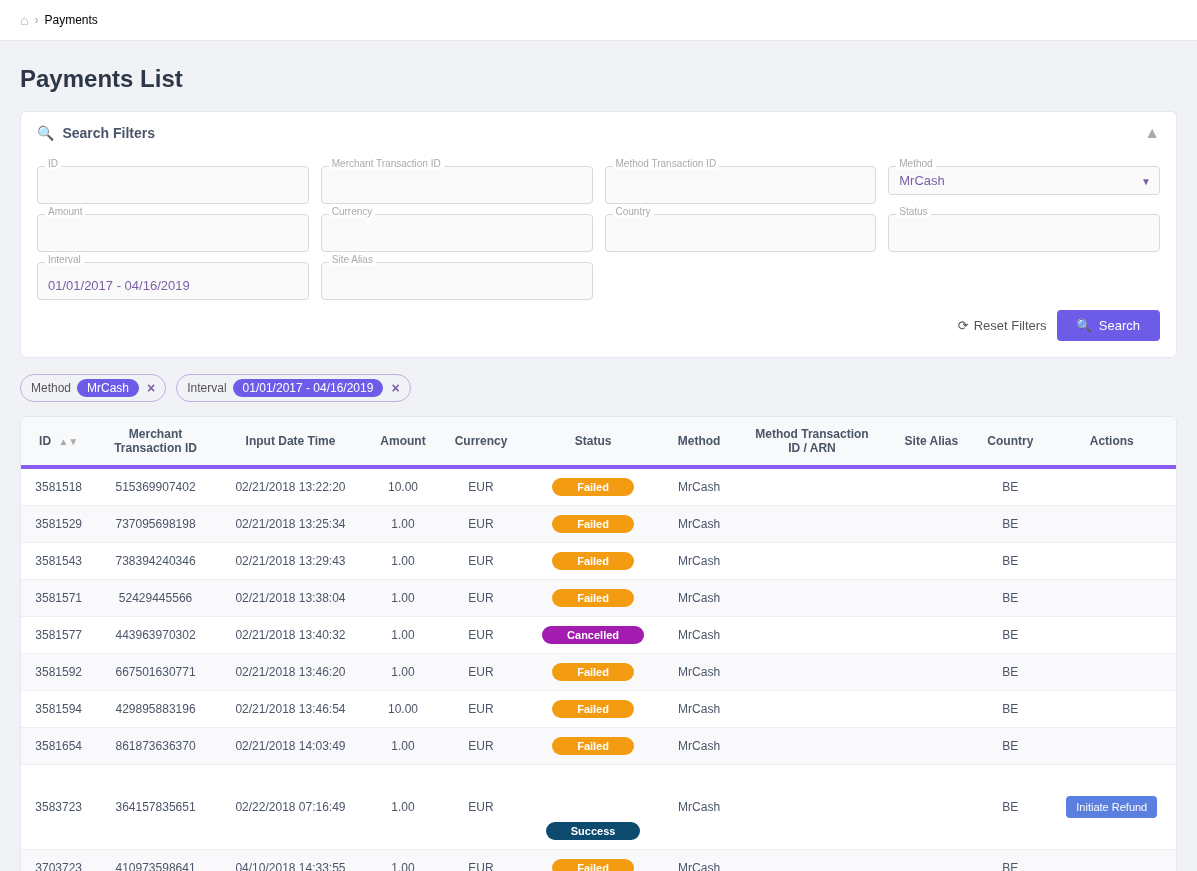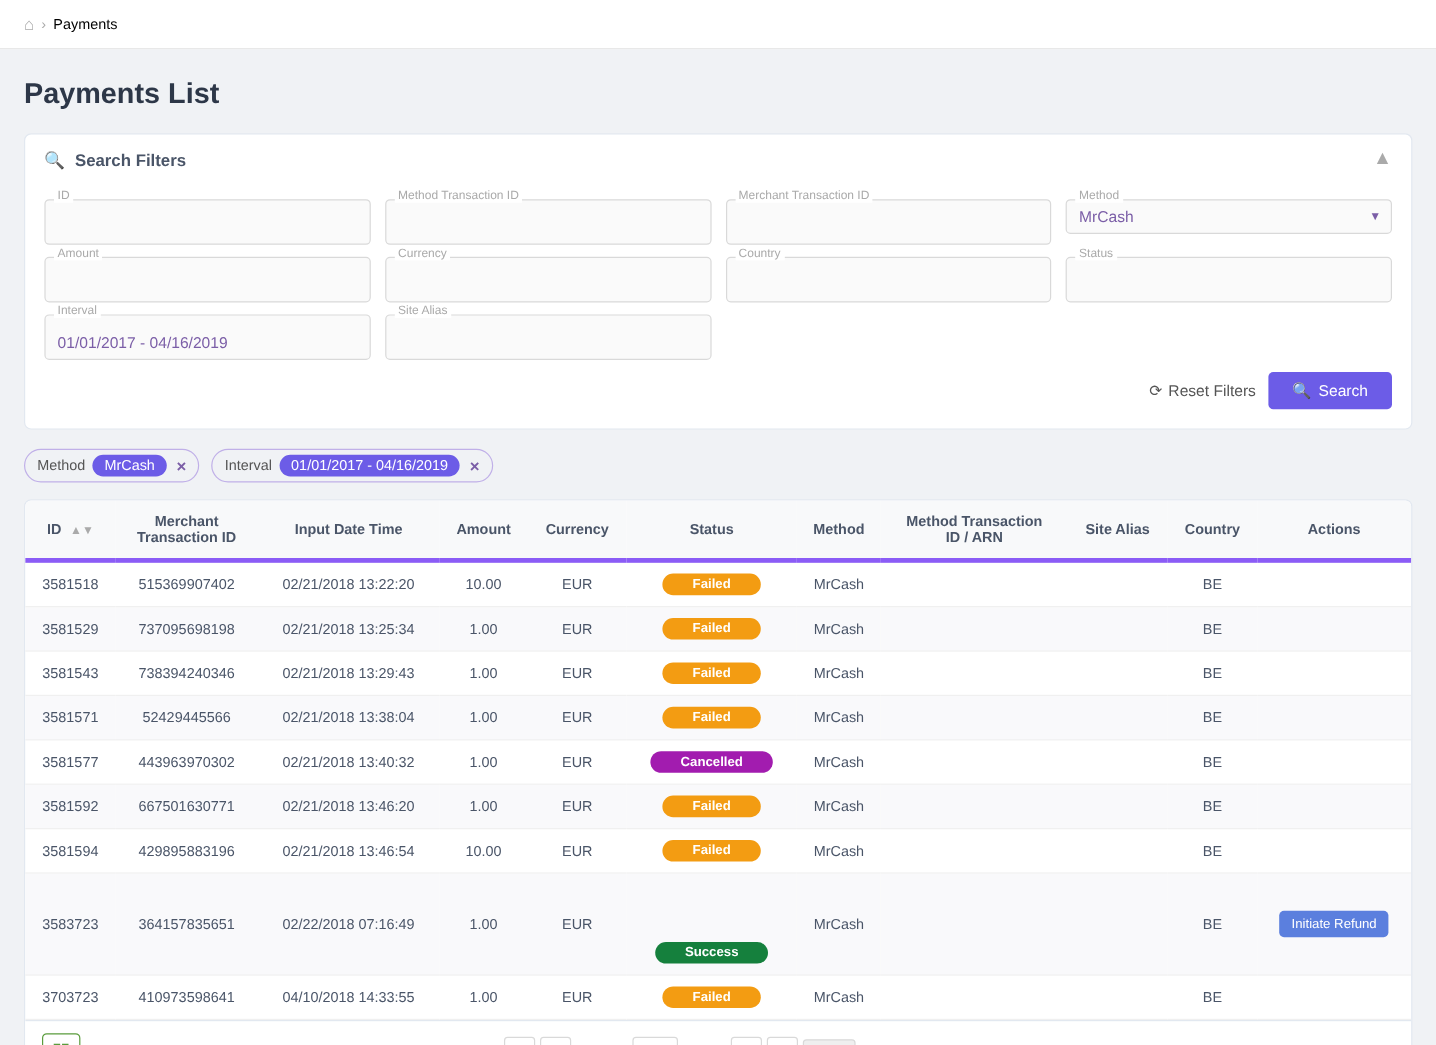--- a/index.html
+++ b/index.html
@@ -45,21 +45,21 @@
     thead tr { background: #f8f9fa; }
     th { padding: 10px 8px; text-align: center; font-weight: 600; color: #4a5568; border-bottom: 4px solid #8b5cf6; font-size: 12px; white-space: nowrap; }
     th.sortable { cursor: pointer; }
     th .sort-icon { margin-left: 4px; color: #aaa; font-size: 10px; }
     td { padding: 9px 8px; text-align: center; border-bottom: 1px solid #f0f0f0; color: #4a5568; }
     tr:nth-child(even) td { background: #f9f9fb; }
 
     .badge { display: inline-block; padding: 3px 25px; border-radius: 20px; font-size: 11px; font-weight: 600; color: #fff; }
     .badge-failed { background: #f39c12; }
     .badge-cancelled { background: #a21caf; }
-    .badge-success { background: #15803d; margin-top: 48px; }
+    .badge-success { background: #0c4a6e; margin-top: 48px; }
 
     .btn-initiate { background: #5b7fde; color: #fff; border: none; border-radius: 4px; padding: 5px 10px; font-size: 11px; cursor: pointer; white-space: nowrap; }
 
     .table-footer { display: flex; align-items: center; justify-content: space-between; padding: 10px 14px; border-top: 1px solid #e2e8f0; background: #fff; }
     .excel-btn { background: #fff; border: 1.5px solid #5a9c3c; border-radius: 4px; width: 32px; height: 32px; display: flex; align-items: center; justify-content: center; cursor: pointer; }
     .excel-icon { color: #5a9c3c; font-size: 16px; font-weight: bold; }
 
     .pagination { display: flex; align-items: center; gap: 4px; }
     .page-btn { background: #fff; border: 1px solid #d9d9d9; border-radius: 3px; width: 26px; height: 26px; display: flex; align-items: center; justify-content: center; cursor: pointer; font-size: 12px; color: #555; }
     .page-input { width: 38px; height: 26px; border: 1px solid #d9d9d9; border-radius: 3px; text-align: center; font-size: 12px; }
@@ -99,25 +99,25 @@
       </div>
 
       <div class="search-filters">
 
         <div class="filters-row">
           <div class="filter-field field-label-float">
             <span class="field-label">ID</span>
             <div class="field-input"></div>
           </div>
           <div class="filter-field field-label-float">
+            <span class="field-label">Merchant Transaction ID</span>
+            <div class="field-input"></div>
+          </div>
+          <div class="filter-field field-label-float">
             <span class="field-label">Method Transaction ID</span>
-            <div class="field-input"></div>
-          </div>
-          <div class="filter-field field-label-float">
-            <span class="field-label">Merchant Transaction ID</span>
             <div class="field-input"></div>
           </div>
           <div class="filter-field field-label-float">
             <span class="field-label">Method</span>
             <div class="method-select-wrapper">
               <span class="method-select-value">MrCash</span>
               <span class="method-select-arrow">▼</span>
             </div>
           </div>
         </div>
@@ -285,20 +285,33 @@
       <td>10.00</td>
       <td>EUR</td>
       <td><span class="badge badge-failed">Failed</span></td>
       <td>MrCash</td>
       <td></td>
       <td></td>
       <td>BE</td>
       <td></td>
     </tr>
             <tr>
+      <td>3581654</td>
+      <td>861873636370</td>
+      <td>02/21/2018 14:03:49</td>
+      <td>1.00</td>
+      <td>EUR</td>
+      <td><span class="badge badge-failed">Failed</span></td>
+      <td>MrCash</td>
+      <td></td>
+      <td></td>
+      <td>BE</td>
+      <td></td>
+    </tr>
+            <tr>
       <td>3583723</td>
       <td>364157835651</td>
       <td>02/22/2018 07:16:49</td>
       <td>1.00</td>
       <td>EUR</td>
       <td><span class="badge badge-success">Success</span></td>
       <td>MrCash</td>
       <td></td>
       <td></td>
       <td>BE</td>

